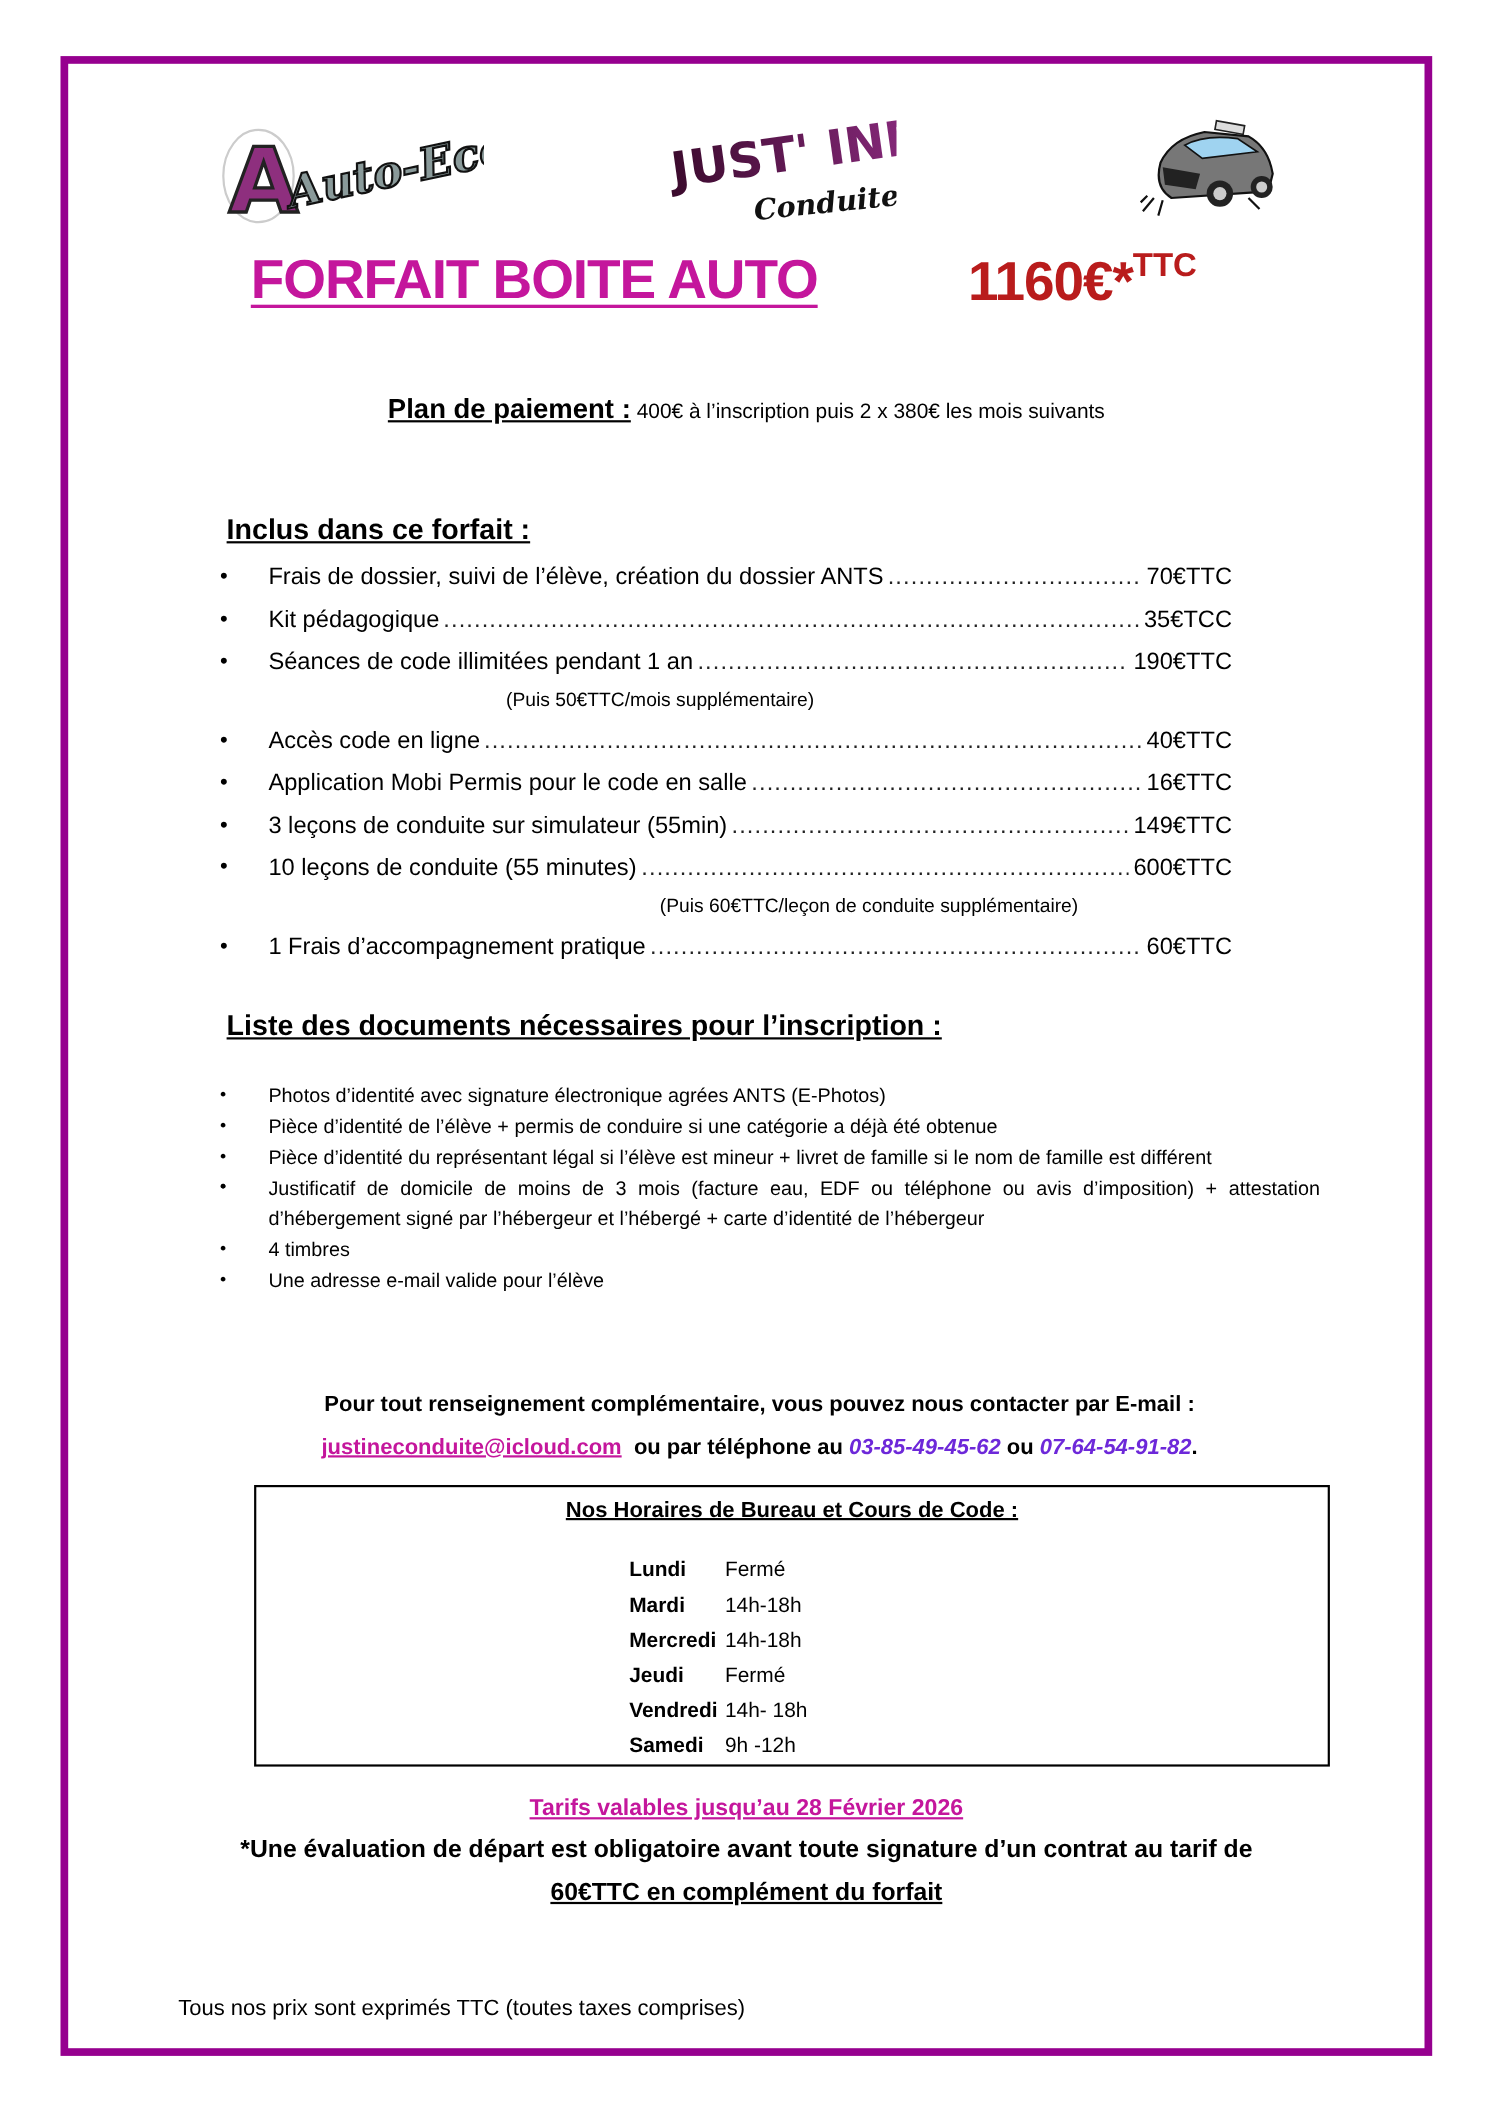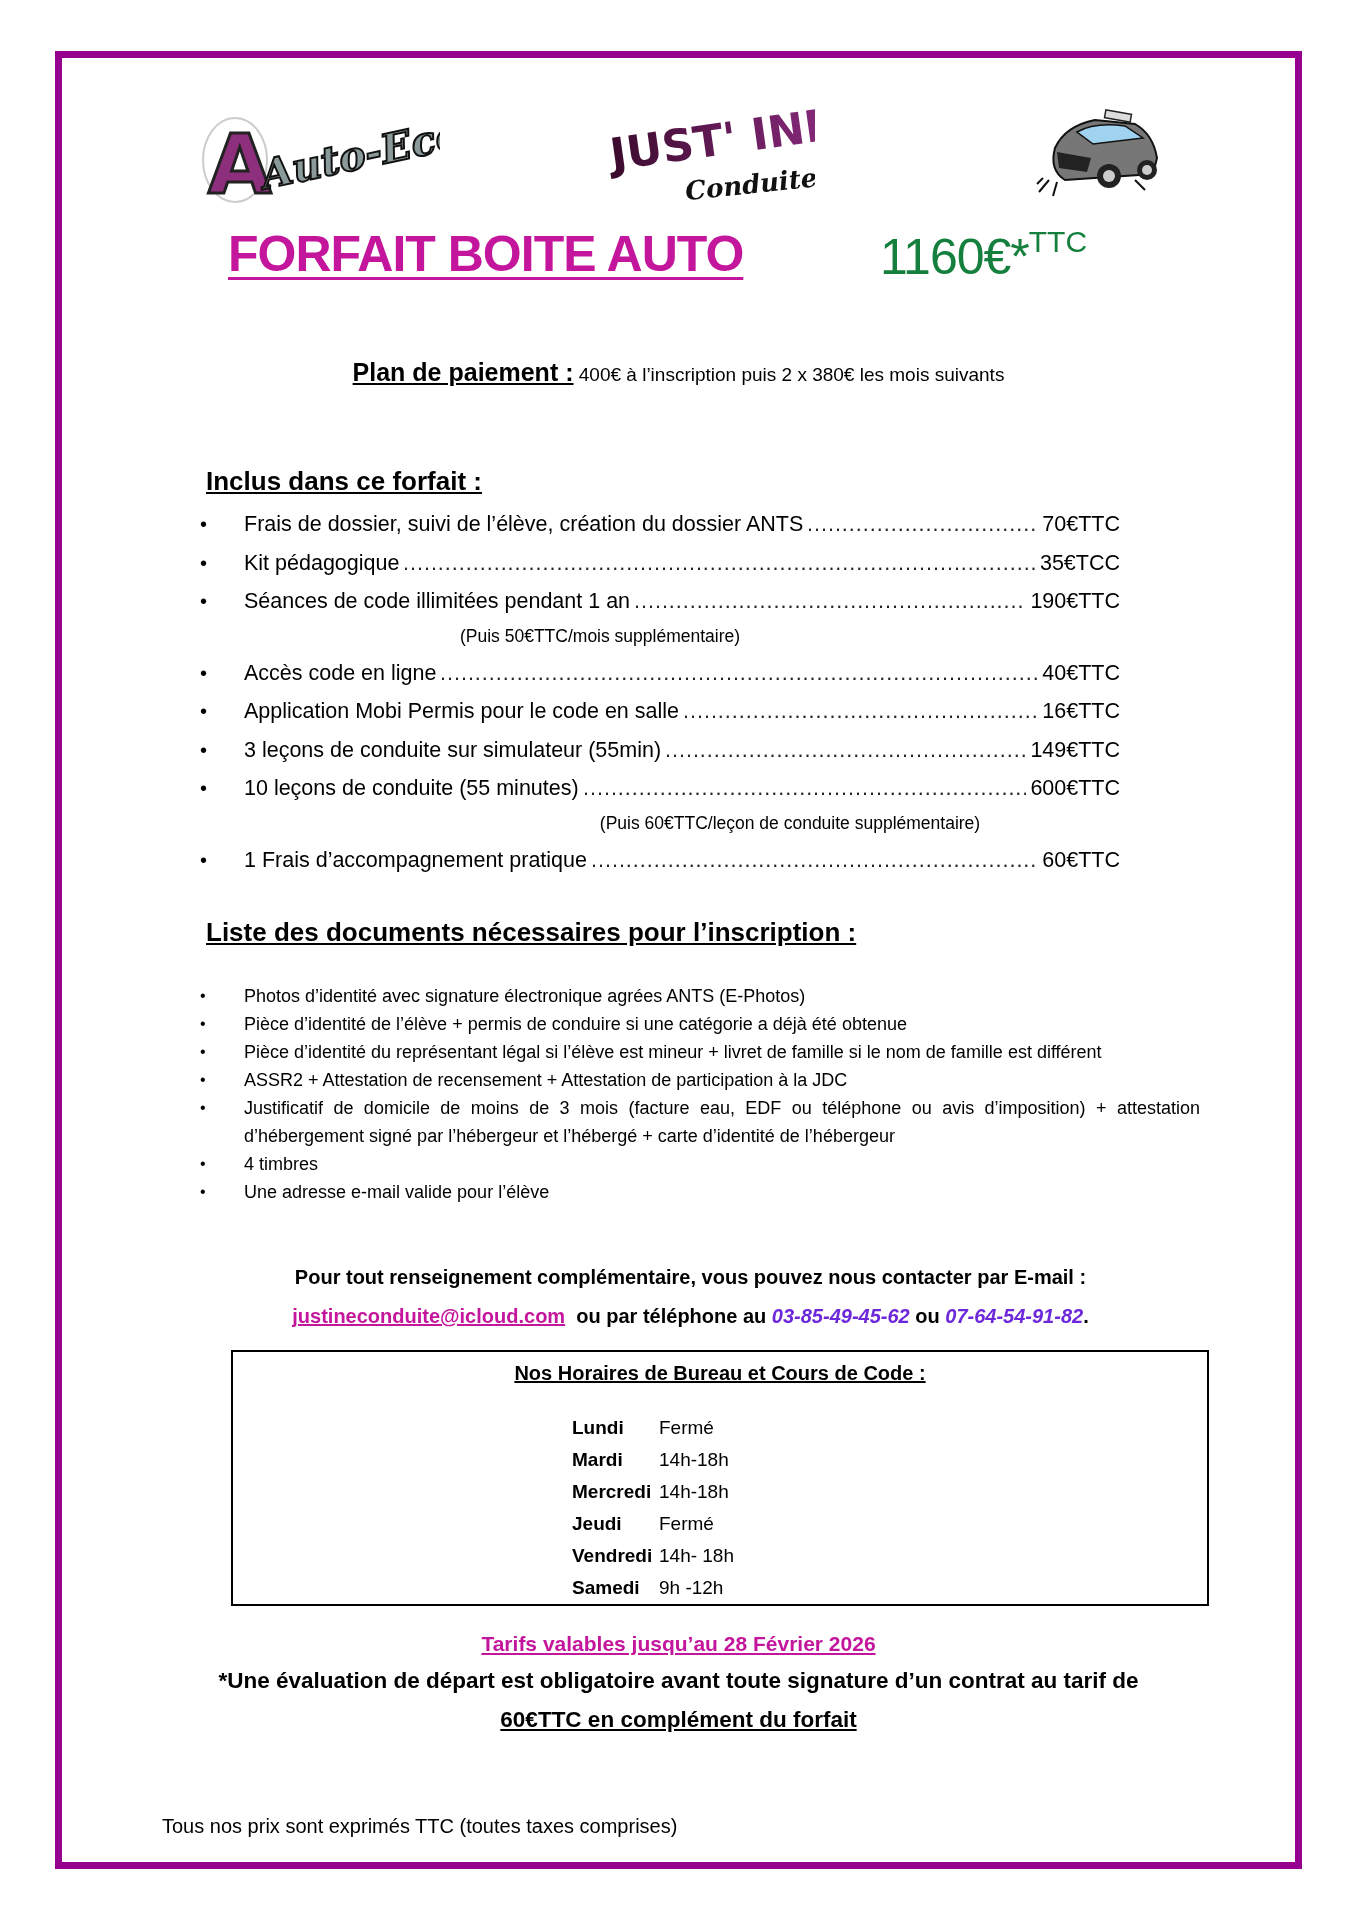--- a/index.html
+++ b/index.html
@@ -10,21 +10,21 @@
   .abs { position: absolute; }
 
   
   .logo-autoecole { left: 200px; top: 105px; width: 240px; height: 100px; }
   .logo-justine { left: 605px; top: 95px; width: 210px; height: 110px; }
   .logo-car { left: 1035px; top: 100px; width: 130px; height: 100px; }
 
   .title { left: 228px; top: 225px; font-size: 50px; font-weight: bold; color: #c4169c;
            text-decoration: underline; text-decoration-thickness: 3px; text-underline-offset: 6px;
            letter-spacing: -1px; white-space: nowrap; }
-  .price { left: 880px; top: 225px; font-size: 50px; font-weight: normal; color: #15803d; white-space: nowrap; letter-spacing: -1px; }
+  .price { left: 880px; top: 225px; font-size: 50px; font-weight: bold; color: #b91c1c; white-space: nowrap; letter-spacing: -1px; }
   .price sup { font-size: 30px; vertical-align: 22px; letter-spacing: 0; }
 
   .plan { left: 0; width: 1357px; top: 358px; text-align: center; font-size: 19px; white-space: nowrap; }
   .plan .lbl { font-size: 25px; font-weight: bold; text-decoration: underline; }
 
   .h2 { font-size: 26px; font-weight: bold; text-decoration: underline; white-space: nowrap; margin-left: 44px; }
   .incl-title { left: 162px; top: 466px; }
   .docs-title { left: 162px; top: 917px; }
 
   .incl-list { left: 200px; top: 505px; width: 920px; font-size: 21.5px; }
@@ -159,21 +159,21 @@
       <span class="dots" style="left: 391px; width: 447px;">............................................................................................................................................................................................................................................................................................................</span>
       <span class="amt">60€TTC</span>
     </div>
   </div>
 
 <div class="abs h2 docs-title">Liste des documents nécessaires pour l’inscription :</div>
 <div class="abs docs-list" id="docs-list">
     <div class="doc-item"><span class="bullet">•</span><span>Photos d’identité avec signature électronique agrées ANTS (E-Photos)</span></div>
     <div class="doc-item"><span class="bullet">•</span><span>Pièce d’identité de l’élève + permis de conduire si une catégorie a déjà été obtenue</span></div>
     <div class="doc-item"><span class="bullet">•</span><span>Pièce d’identité du représentant légal si l’élève est mineur + livret de famille si le nom de famille est différent</span></div>
-    <div class="doc-item"><span class="bullet">•</span><span>ASSR2 + Attestation de recensement + Attestation de participation à la JDC</span></div>
+    <div class="doc-item"><span class="bullet">•</span></div>
     <div class="doc-item"><span class="bullet">•</span><span>Justificatif de domicile de moins de 3 mois (facture eau, EDF ou téléphone ou avis d’imposition) + attestation d’hébergement signé par l’hébergeur et l’hébergé + carte d’identité de l’hébergeur</span></div>
     <div class="doc-item"><span class="bullet">•</span><span>4 timbres</span></div>
     <div class="doc-item"><span class="bullet">•</span><span>Une adresse e-mail valide pour l’élève</span></div>
   </div>
 
 <div class="abs contact contact-1">Pour tout renseignement complémentaire, vous pouvez nous contacter par E-mail :</div>
 <div class="abs contact contact-2"><span class="link">justineconduite@icloud.com</span><span style="white-space:pre">  ou par téléphone au </span><span class="pink">03-85-49-45-62</span><span style="white-space:pre"> ou </span><span class="pink">07-64-54-91-82</span><span>.</span></div>
 
 <div class="abs hours-box">
   <div class="hours-title">Nos Horaires de  Bureau et Cours de Code :</div>

